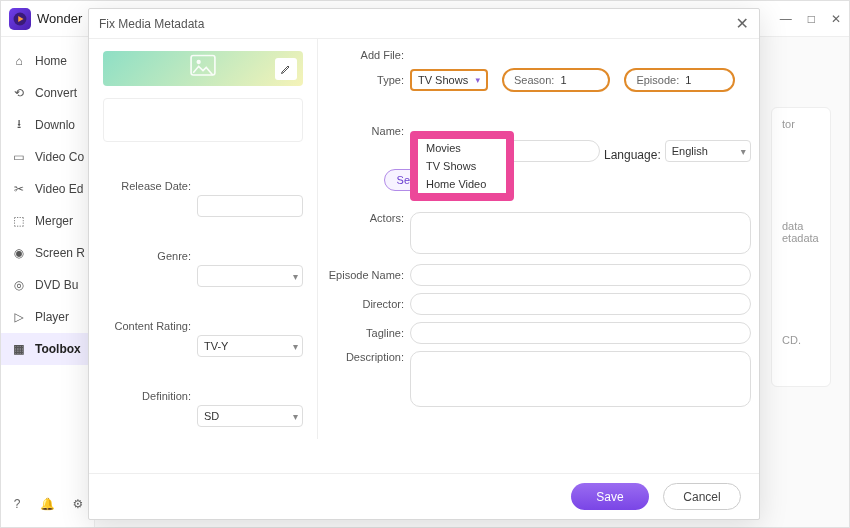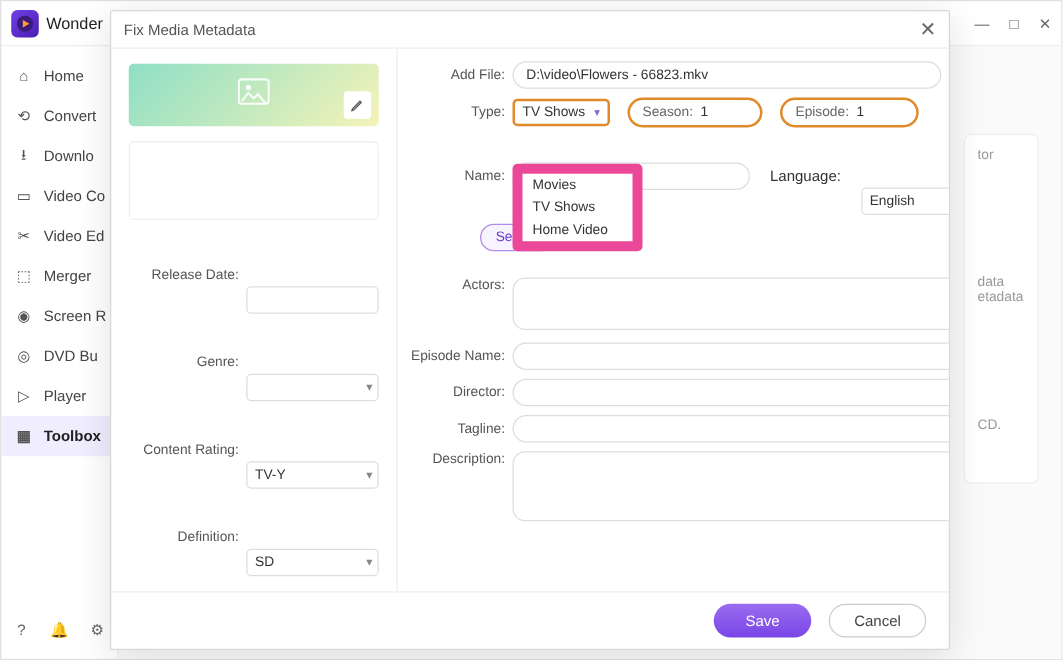--- a/index.html
+++ b/index.html
@@ -49,26 +49,26 @@
 .rrow .field { flex:1; }
 .pill { height:22px; border:1px solid #ddd; border-radius:11px; padding:0 10px; font-size:11px; display:flex; align-items:center; background:#fff;}
 .hl { border:2px solid #e08a2a !important; }
 .type-sel { width:78px; border:1px solid #b28be8; border-radius:4px; height:22px; display:flex; align-items:center; padding:0 6px; font-size:11px; background:#fff; justify-content:space-between;}
 .type-sel .chev{color:#8a60d6;font-size:9px;}
 .season-box, .episode-box { display:flex; align-items:center; gap:6px; border:2px solid #e08a2a; border-radius:12px; height:24px; padding:0 10px; background:#fff;}
 .season-box label, .episode-box label { font-size:11px; color:#666;}
 .season-box .val, .episode-box .val { width:38px; text-align:left; font-size:11px; color:#333;}
 .search-btn { display:inline-flex; align-items:center; justify-content:center; height:22px; width:60px; border:1px solid #b28be8; color:#6a3fd0; border-radius:11px; font-size:11px; background:#f7f3ff;}
 textarea.txt { width:100%; border:1px solid #ddd; border-radius:10px; padding:4px 8px; font-size:11px; resize:none; background:#fff;}
-.lang-row { display:flex; align-items:center; gap:16px;}
+.lang-row { display:flex; align-items:flex-end; gap:4px;}
 .lang-row .sel{width:86px;}
 
 .dropdown { position:absolute; left:92px; top:56px; width:104px; border:8px solid #ec4899; border-radius:4px; background:#fff; font-size:11px; z-index:5;margin-top:36px;}
 .dropdown .opt { padding:3px 8px; color:#333;}
-.modal-footer { height:46px; border-top:1px solid #eee; display:flex; align-items:center; justify-content:flex-end; gap:14px; padding:12px 18px;}
+.modal-footer { height:46px; border-top:1px solid #eee; display:flex; align-items:center; justify-content:flex-end; gap:14px; padding:12px 18px;margin-top:34px;}
 .btn-save { width:78px; height:27px; border-radius:14px; background:linear-gradient(#9a6cf1,#7a45e6); color:#fff; font-size:12px; display:flex; align-items:center; justify-content:center;}
 .btn-cancel { width:78px; height:27px; border-radius:14px; border:1px solid #ccc; color:#444; font-size:12px; display:flex; align-items:center; justify-content:center; background:#fff;}
 .folder-ic{color:#777;}
 </style>
 </head>
 <body>
 
 <div class="app-window">
   <div class="titlebar">
     <div class="app-logo">
@@ -198,30 +198,20 @@
                 <span class="chev">▾</span>
               </div>
             </div>
         </div>
       </div>
     </div>
 
     <div class="right-col">
       <div class="rrow">
         <label>Add File:</label>
-        <div class="field" style="display:flex; gap:6px; align-items:center;">
-          <div class="pill" style="flex:1;">
-              <span>D:\video\Flowers - 66823.mkv</span>
-            </div>
-          <span class="folder-ic">
-            <svg width="16" height="14" viewBox="0 0 24 20">
-                <path d="M2 4h7l2 3h11v11H2z" fill="none" stroke="#777" stroke-width="1.5"></path>
-              </svg>
-          </span>
-        </div>
       </div>
 
       <div class="rrow">
         <label>Type:</label>
         <div class="field" style="display:flex; gap:14px; align-items:center;">
           <div class="type-sel hl">
               <span>TV Shows</span>
               <span class="chev">▾</span>
             </div>
           <div class="season-box">

